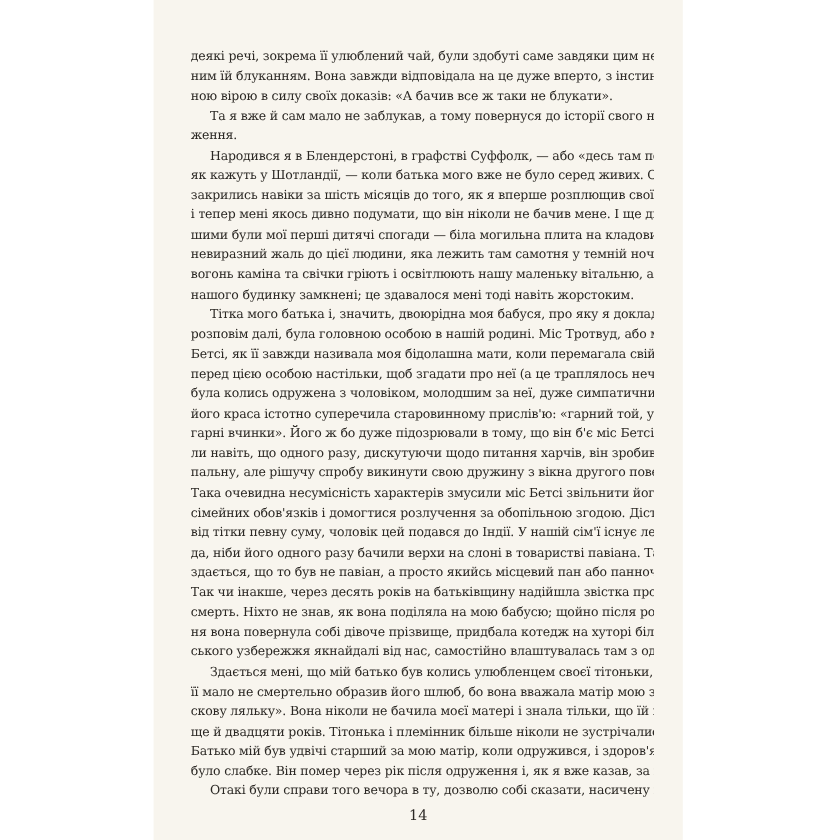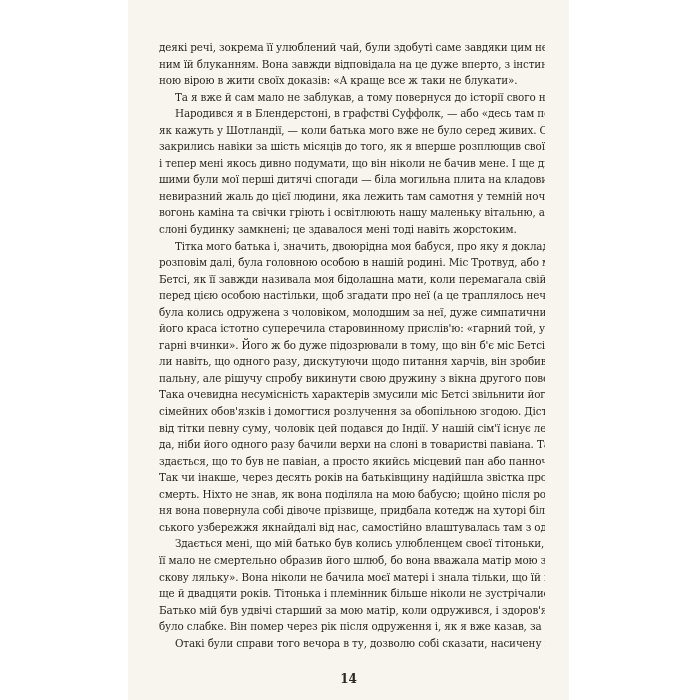--- a/index.html
+++ b/index.html
@@ -12,40 +12,41 @@
     position:absolute; left:31px; top:39px; width:386px;
     font-family:"DejaVu Serif", serif;
     font-size:10.4px; line-height:16.55px; color:#2b2824;
     text-align:justify; letter-spacing:-0.15px;
   }
   .line { display:block; white-space:nowrap; text-align-last:justify; height:16.55px; overflow:hidden;}
   .line.last { text-align-last:left; }
   .line.indent { padding-left:16px; }
   .pagenum {
     position:absolute; left:0; width:441px; top:672px; text-align:center;
-    font-family:"DejaVu Serif", serif; font-size:12px; font-weight:bold; color:#2b2824;
+    font-family:"DejaVu Serif", serif; font-size:12px; font-weight:normal; color:#2b2824;
   }
 </style>
 </head>
 <body>
 
 <div class="page">
   <div class="text" id="text">
       <span class="line">деякі речі, зокрема її улюблений чай, були здобуті саме завдяки цим ненавис-</span>
       <span class="line">ним їй блуканням. Вона завжди відповідала на це дуже вперто, з інстинктив-</span>
-      <span class="line last">ною вірою в жити своїх доказів: «А краще все ж таки не блукати».</span>
+      <span class="line last">ною вірою в силу своїх доказів: «А бачив все ж таки не блукати».</span>
       <span class="line indent">Та я вже й сам мало не заблукав, а тому повернуся до історії свого народ-</span>
+      <span class="line last">ження.</span>
       <span class="line indent">Народився я в Блендерстоні, в графстві Суффолк, — або «десь там поблизу»,</span>
       <span class="line">як кажуть у Шотландії, — коли батька мого вже не було серед живих. Очі його</span>
       <span class="line">закрились навіки за шість місяців до того, як я вперше розплющив свої. Навіть</span>
       <span class="line">і тепер мені якось дивно подумати, що він ніколи не бачив мене. І ще дивні-</span>
       <span class="line">шими були мої перші дитячі спогади — біла могильна плита на кладовищі та</span>
       <span class="line">невиразний жаль до цієї людини, яка лежить там самотня у темній ночі, коли</span>
       <span class="line">вогонь каміна та свічки гріють і освітлюють нашу маленьку вітальню, а двері</span>
-      <span class="line last">слоні будинку замкнені; це здавалося мені тоді навіть жорстоким.</span>
+      <span class="line last">нашого будинку замкнені; це здавалося мені тоді навіть жорстоким.</span>
       <span class="line indent">Тітка мого батька і, значить, двоюрідна моя бабуся, про яку я докладно</span>
       <span class="line">розповім далі, була головною особою в нашій родині. Міс Тротвуд, або міс</span>
       <span class="line">Бетсі, як її завжди називала моя бідолашна мати, коли перемагала свій страх</span>
       <span class="line">перед цією особою настільки, щоб згадати про неї (а це траплялось нечасто),</span>
       <span class="line">була колись одружена з чоловіком, молодшим за неї, дуже симпатичним, але</span>
       <span class="line">його краса істотно суперечила старовинному прислів'ю: «гарний той, у кого</span>
       <span class="line">гарні вчинки». Його ж бо дуже підозрювали в тому, що він б'є міс Бетсі. Каза-</span>
       <span class="line">ли навіть, що одного разу, дискутуючи щодо питання харчів, він зробив за-</span>
       <span class="line">пальну, але рішучу спробу викинути свою дружину з вікна другого поверху.</span>
       <span class="line">Така очевидна несумісність характерів змусили міс Бетсі звільнити його від</span>

